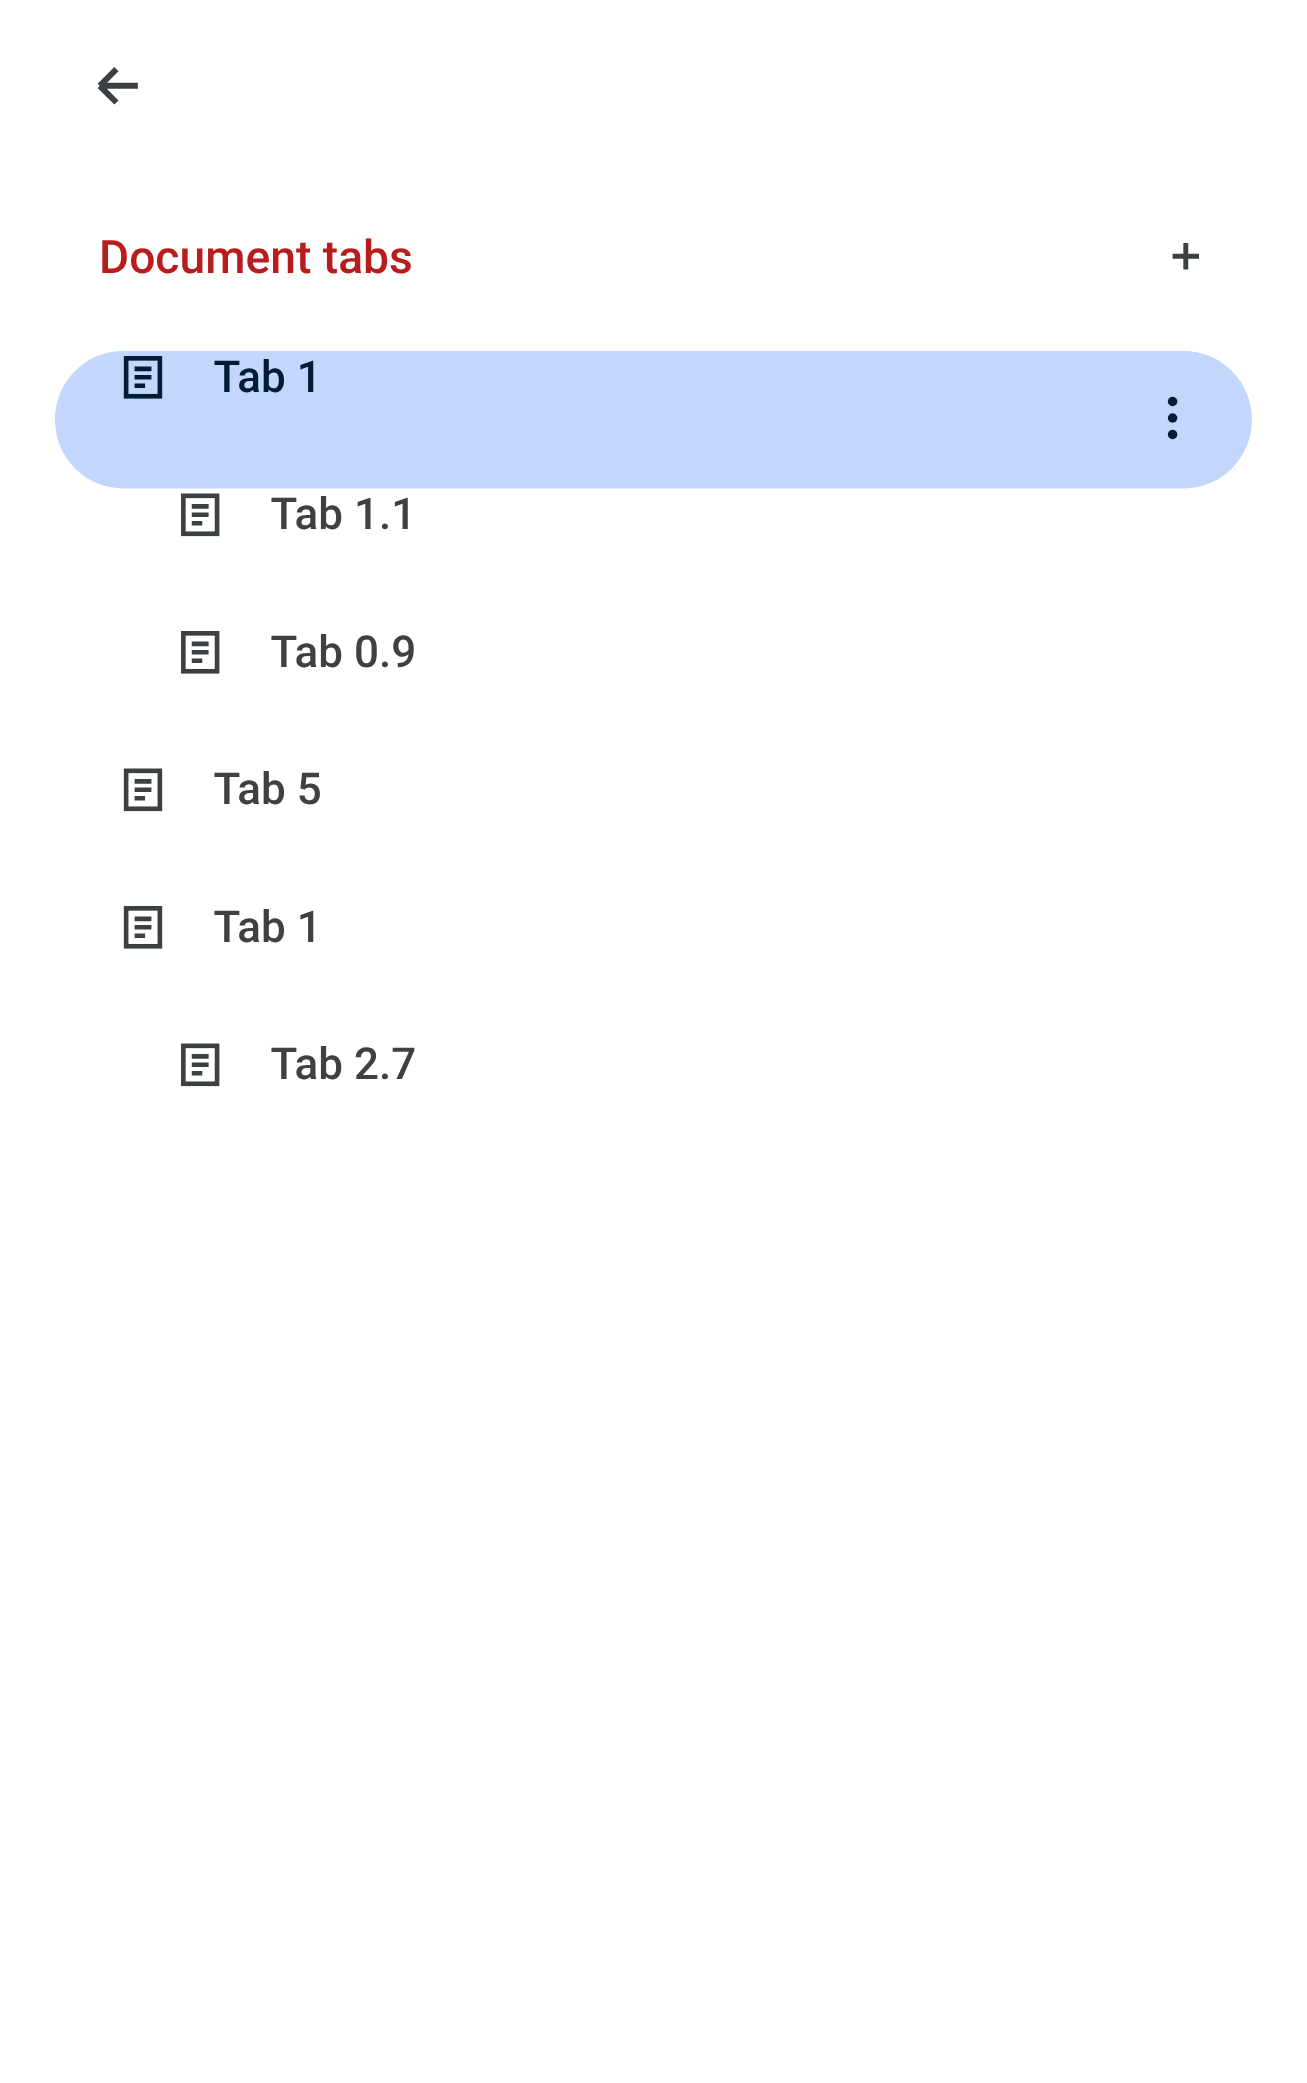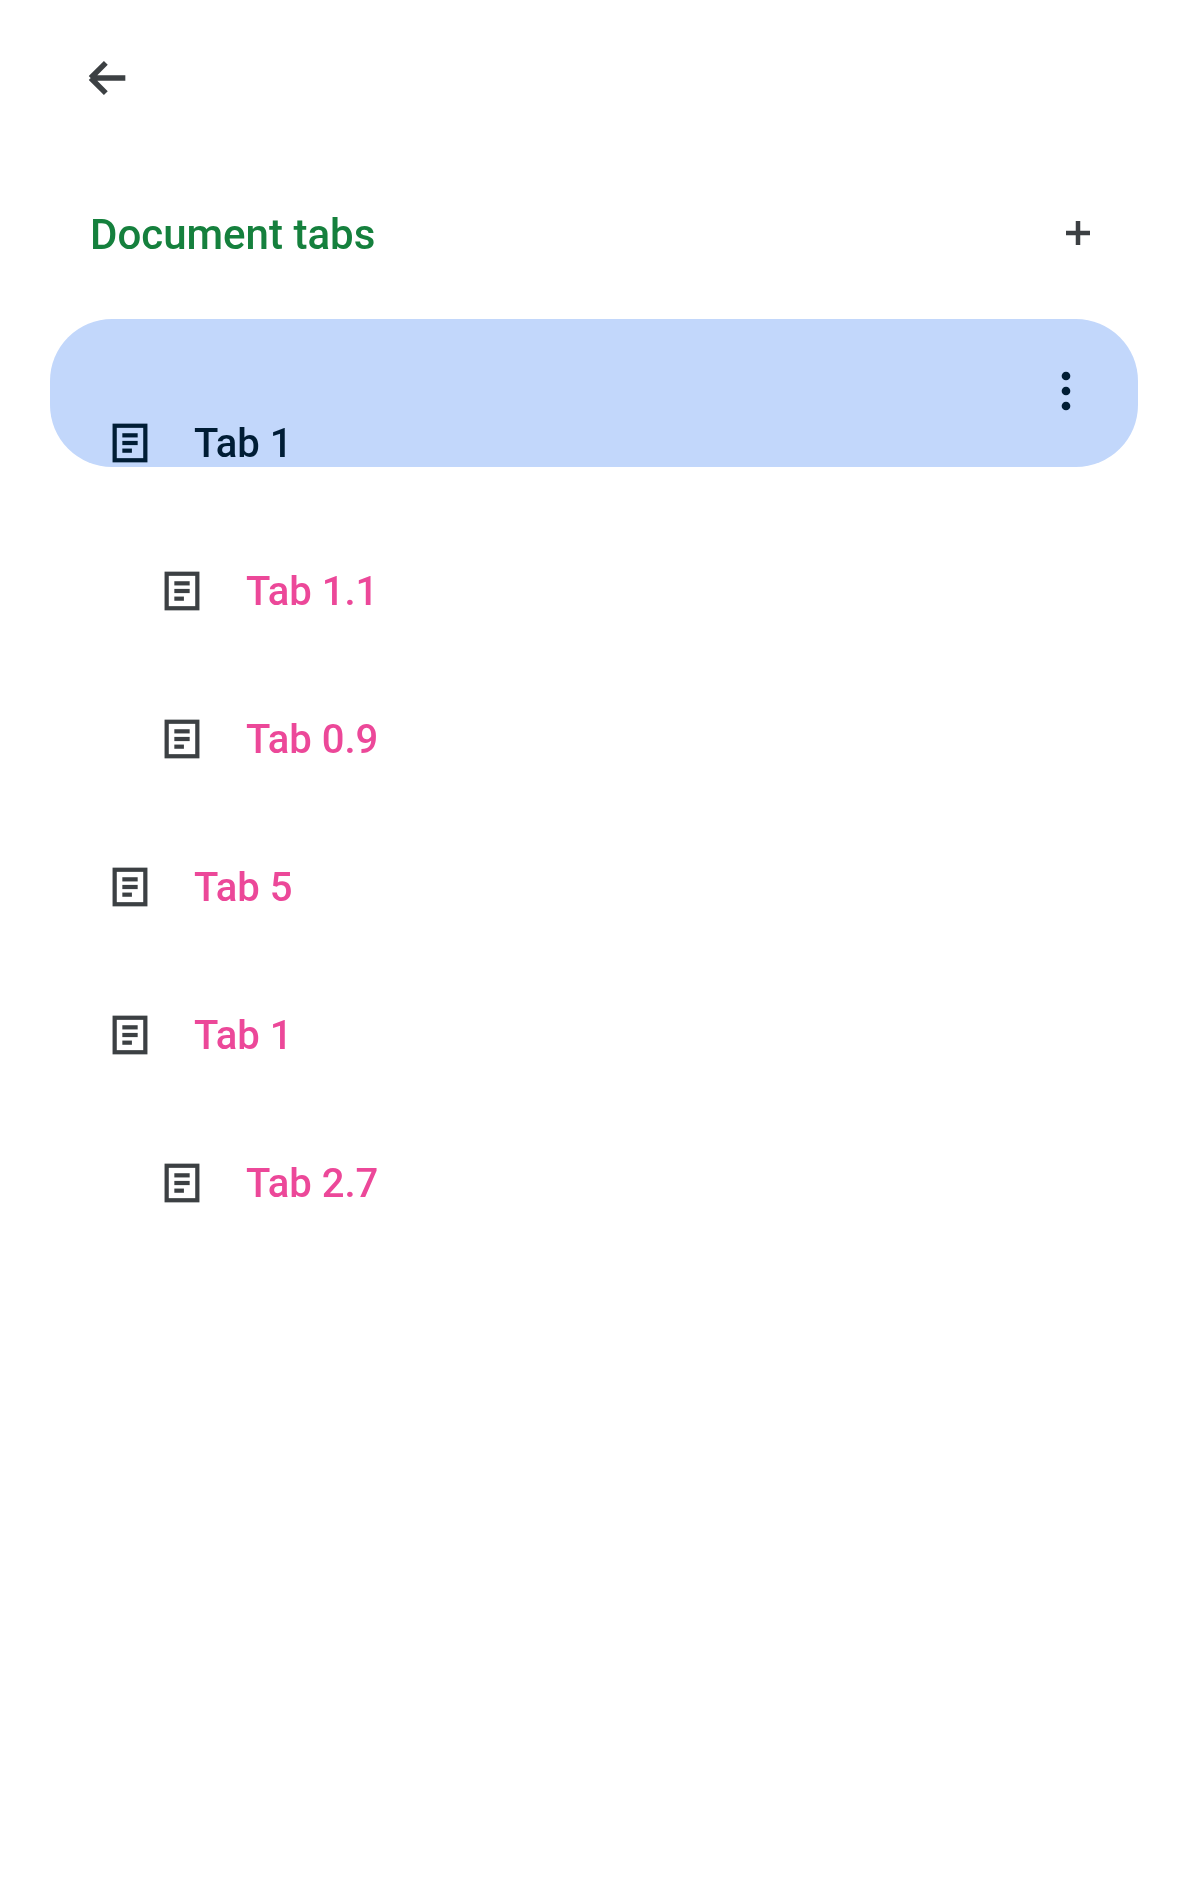--- a/index.html
+++ b/index.html
@@ -26,35 +26,35 @@
     .header-row {
       display: flex;
       align-items: center;
       justify-content: space-between;
       padding: 0 40px;
       margin-bottom: 60px;
     }
     .header-title {
       font-size: 42px;
       font-weight: 500;
-      color: #15803d;
+      color: #b91c1c;
       text-align: right;
     }
     .add-button {
       width: 40px;
       height: 40px;
       display: flex;
       align-items: center;
       justify-content: center;
       cursor: pointer;
     }
     .tab-item {
       display: flex;
-      align-items: flex-end;
-      height: 148px;
+      align-items: flex-start;
+      height: 125px;
       border-radius: 62px;
       cursor: pointer;
       position: relative;
       margin: 0 0 0 0;
     }
     .tab-item.selected {
       background: #c2d7fb;
     }
     .tab-item.selected .tab-label {
       color: #001d35;
@@ -66,21 +66,21 @@
       display: flex;
       align-items: center;
       justify-content: center;
       width: 48px;
       height: 48px;
       flex-shrink: 0;
     }
     .tab-label {
       font-size: 40px;
       font-weight: 500;
-      color: #ec4899;
+      color: #404040;
       margin-left: 40px;
     }
     .more-button {
       position: absolute;
       right: 48px;
       top: 50%;
       transform: translateY(-50%);
       width: 48px;
       height: 48px;
       display: flex;

